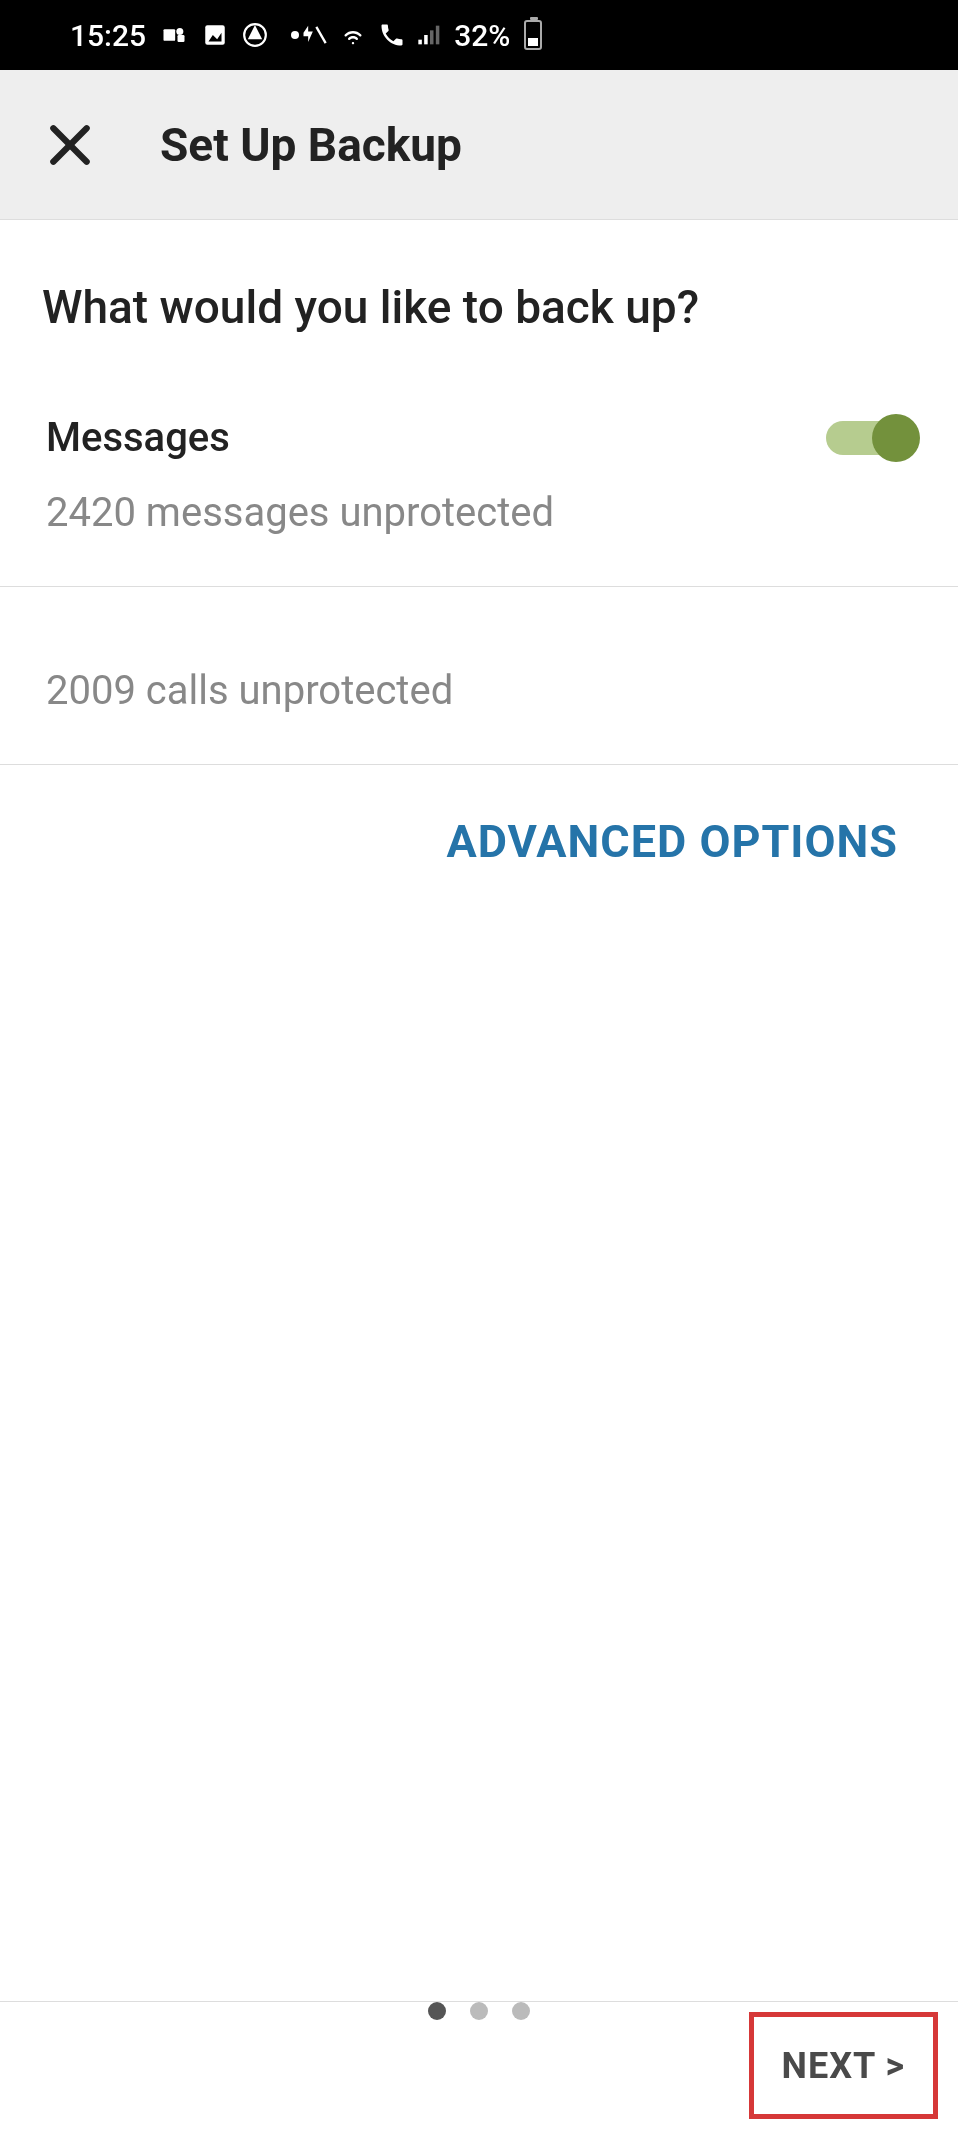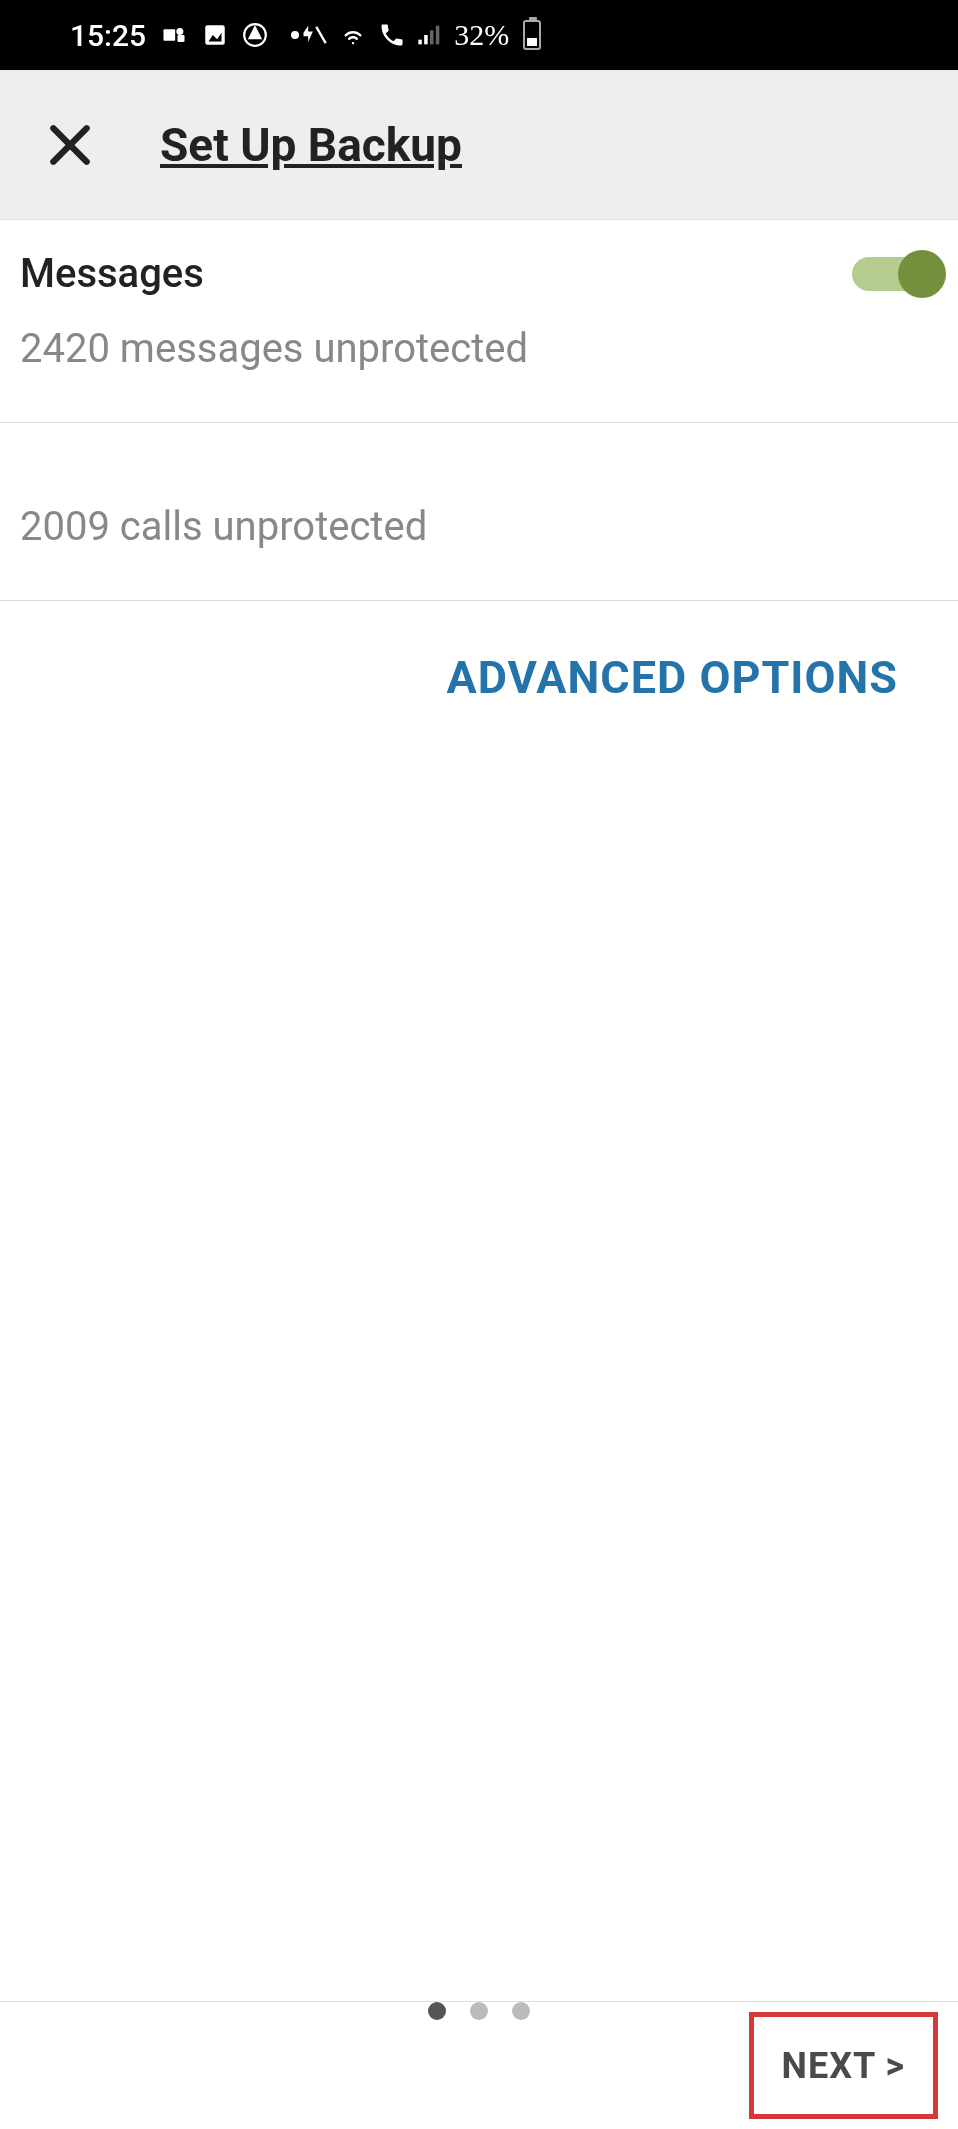--- a/index.html
+++ b/index.html
@@ -11,21 +11,21 @@
       height: 70px;
       background: #000;
       color: #fff;
       display: flex;
       align-items: center;
       padding: 0 28px 0 70px;
       font-size: 30px;
       font-weight: 500;
     }
     .status-left { display: flex; align-items: center; gap: 14px; }
-    .status-right { display: flex; align-items: center; gap: 10px; font-family: Liberation Serif, serif; }
+    .status-right { display: flex; align-items: center; gap: 10px; }
     .status-icon { display: inline-flex; align-items: center; }
     .status-icon svg { display: block; }
     .battery-box {
       width: 18px; height: 30px; border: 2px solid #aaa; border-radius: 3px;
       position: relative; margin-left: 4px;
     }
     .battery-box::before {
       content: ""; position: absolute; top: -5px; left: 4px; width: 8px; height: 3px;
       background: #aaa; border-radius: 1px;
     }
@@ -37,28 +37,28 @@
     
     .app-bar {
       height: 150px;
       background: #eee;
       display: flex;
       align-items: center;
       padding: 0 40px;
       border-bottom: 1px solid #ddd;
     }
     .close-btn { width: 60px; height: 60px; display: flex; align-items: center; justify-content: center; cursor: pointer; }
-    .app-title { font-size: 46px; font-weight: 700; color: #222; margin-left: 60px; text-decoration: underline; }
+    .app-title { font-size: 46px; font-weight: 700; color: #222; margin-left: 60px; }
 
     
     .content { flex: 1; background: #fff; }
     .question { font-size: 46px; font-weight: 500; color: #222; padding: 60px 42px 50px; }
 
     .option-row {
-      padding: 30px 20px 50px;
+      padding: 30px 46px 50px;
       border-bottom: 1px solid #ddd;
       display: flex;
       flex-direction: column;
       gap: 28px;
       position: relative;
     }
     .option-header { display: flex; align-items: center; justify-content: space-between; }
     .option-title { font-size: 40px; font-weight: 500; color: #222; }
     .option-sub { font-size: 40px; color: #888; }
 
@@ -179,20 +179,21 @@
     <div class="close-btn">
       <svg width="50" height="50" viewBox="0 0 24 24">
         <line x1="4" y1="4" x2="20" y2="20" stroke="#222" stroke-width="3" stroke-linecap="round"></line>
         <line x1="20" y1="4" x2="4" y2="20" stroke="#222" stroke-width="3" stroke-linecap="round"></line>
       </svg>
     </div>
     <div class="app-title">Set Up Backup</div>
   </div>
 
   <div class="content">
+    <div class="question">What would you like to back up?</div>
 
     <div class="option-row">
       <div class="option-header">
         <div class="option-title">Messages</div>
         <div class="toggle on">
           <div class="toggle-track"></div>
           <div class="toggle-thumb"></div>
         </div>
       </div>
       <div class="option-sub">2420 messages unprotected</div>

